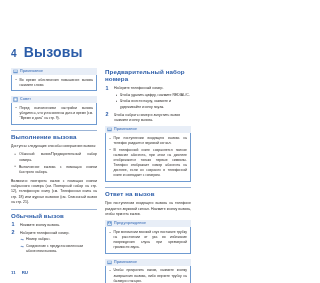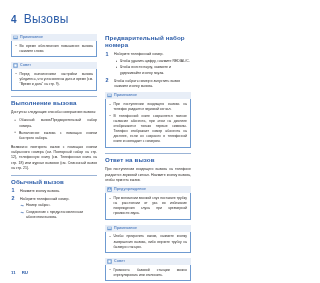--- a/index.html
+++ b/index.html
@@ -31,23 +31,24 @@
     gap: 7px;
     margin: 0 0 8px 0;
     color: #2b5ca8;
   }
   .chapter-num {
     font-size: 10px;
     font-weight: bold;
     letter-spacing: 0.2px;
   }
   .chapter-title {
-    font-size: 12px;
-    font-weight: normal;
+    font-size: 14px;
+    font-weight: bold;
     letter-spacing: 0.2px;
+    margin-top: 32px;
   }
 
   
   .columns {
     display: flex;
     gap: 8px;
     align-items: flex-start;
   }
   .col {
     width: 86px;

